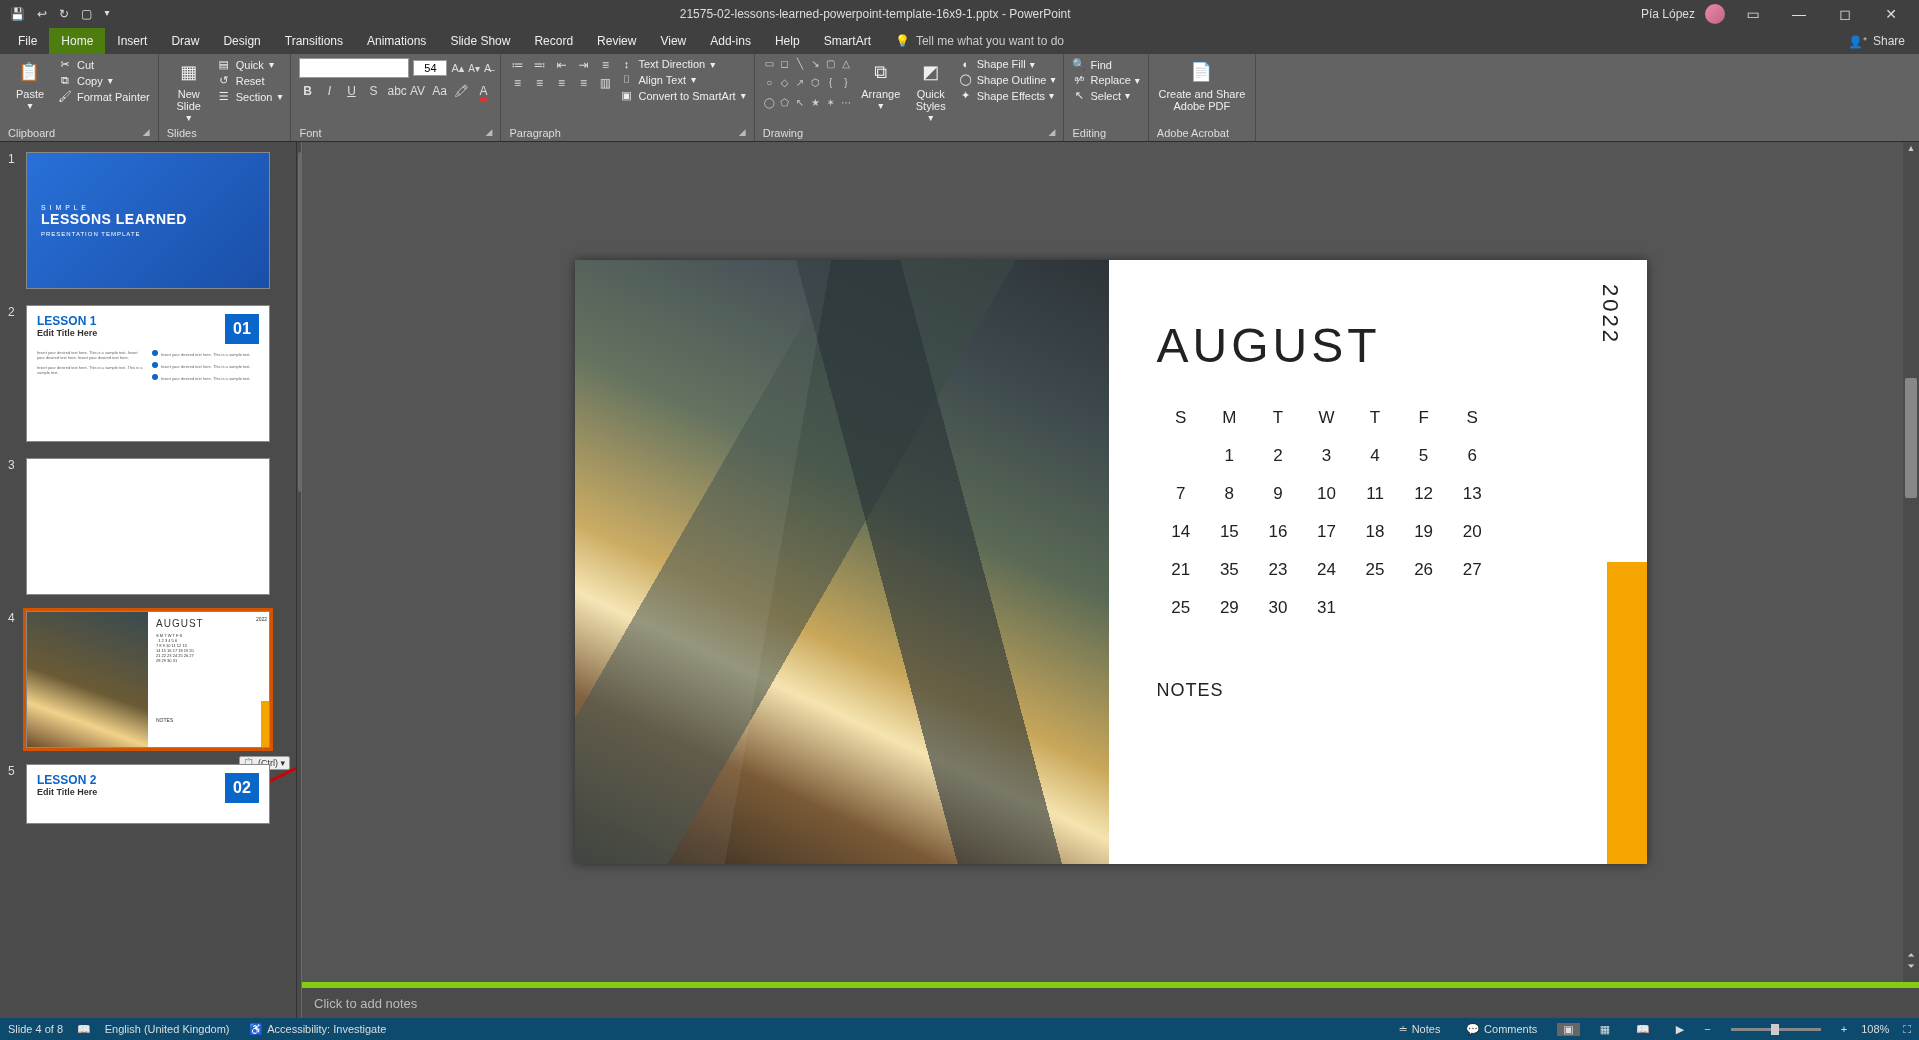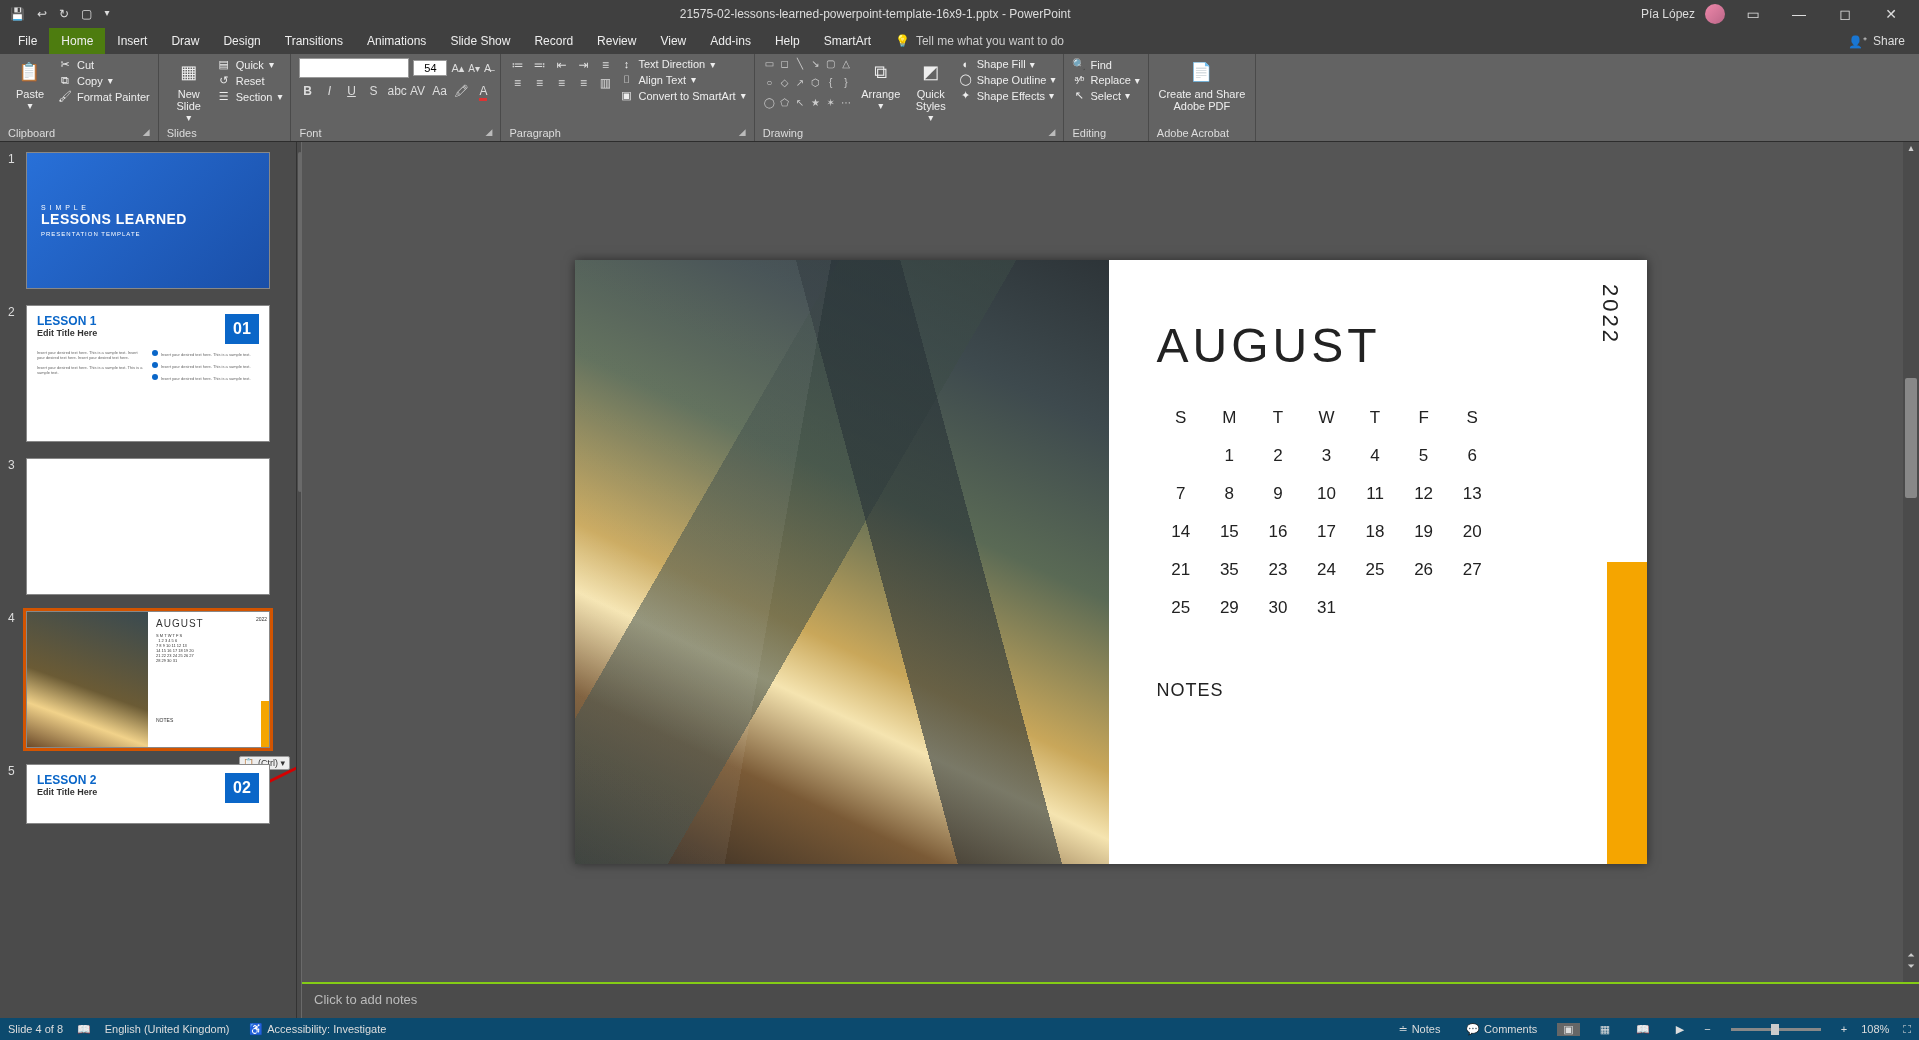--- a/index.html
+++ b/index.html
@@ -81,21 +81,21 @@
   linear-gradient(120deg, transparent 30%, rgba(60,75,70,.55) 30% 50%, transparent 50%);
 }
 .slide .right { flex:1; padding: 58px 48px 0 48px; position:relative; color:#222;}
 .slide .year { position:absolute; right: 24px; top: 24px; writing-mode: vertical-rl; font-size: 22px; letter-spacing: 3px; color:#222; font-weight:300;}
 .slide .month { font-size: 48px; letter-spacing: 4px; font-weight: 300; font-family: "Segoe UI Light","Segoe UI",Arial; }
 .cal-table { margin-top: 26px; width: 340px; border-collapse: collapse; }
 .cal-table th, .cal-table td { width: 48px; height: 38px; text-align:center; font-size: 17px; font-weight:400; color:#222;}
 .cal-table th { font-weight:400; }
 .slide .notes { position:absolute; left:48px; top: 420px; font-size: 18px; letter-spacing:1px;}
 .slide .accent { position:absolute; right:0; bottom:0; width:40px; height:302px; background:#f5a500;}
-.notes-pane { height: 36px; background:#4b4b4b; border-top:2px solid #84cc16; color:#bbb; font-size:13px; padding:8px 12px; cursor:text;}
+.notes-pane { height: 36px; background:#4b4b4b; border-top:6px solid #84cc16; color:#bbb; font-size:13px; padding:8px 12px; cursor:text;}
 .statusbar { height:22px; background:#0c4a6e; display:flex; align-items:center; font-size:11px; color:#ddd; padding:0 8px; gap:14px;}
 .statusbar .spacer { flex:1; }
 .statusbar .vbtn { padding:0 6px; cursor:pointer; display:flex; align-items:center; gap:4px; }
 .statusbar .vbtn.active { background:#666; }
 .zoom-slider { width:90px; height:3px; background:#888; position:relative; margin:0 6px;}
 .zoom-slider .knob { position:absolute; left:45%; top:-4px; width:8px; height:11px; background:#ccc;}
 .arrow-annot { position:absolute; left:246px; top:300px; width:80px; height:40px; pointer-events:none; }
 .arrow-annot svg line { stroke:#d40000; stroke-width:3; }
 .arrow-annot svg polygon { fill:#d40000; }
 .ctrl-tag { position:absolute; right:6px; bottom:-10px; background:#eee; color:#333; font-size:9px; padding:1px 4px; border:1px solid #999; border-radius:2px; display:flex; align-items:center; gap:3px;}

